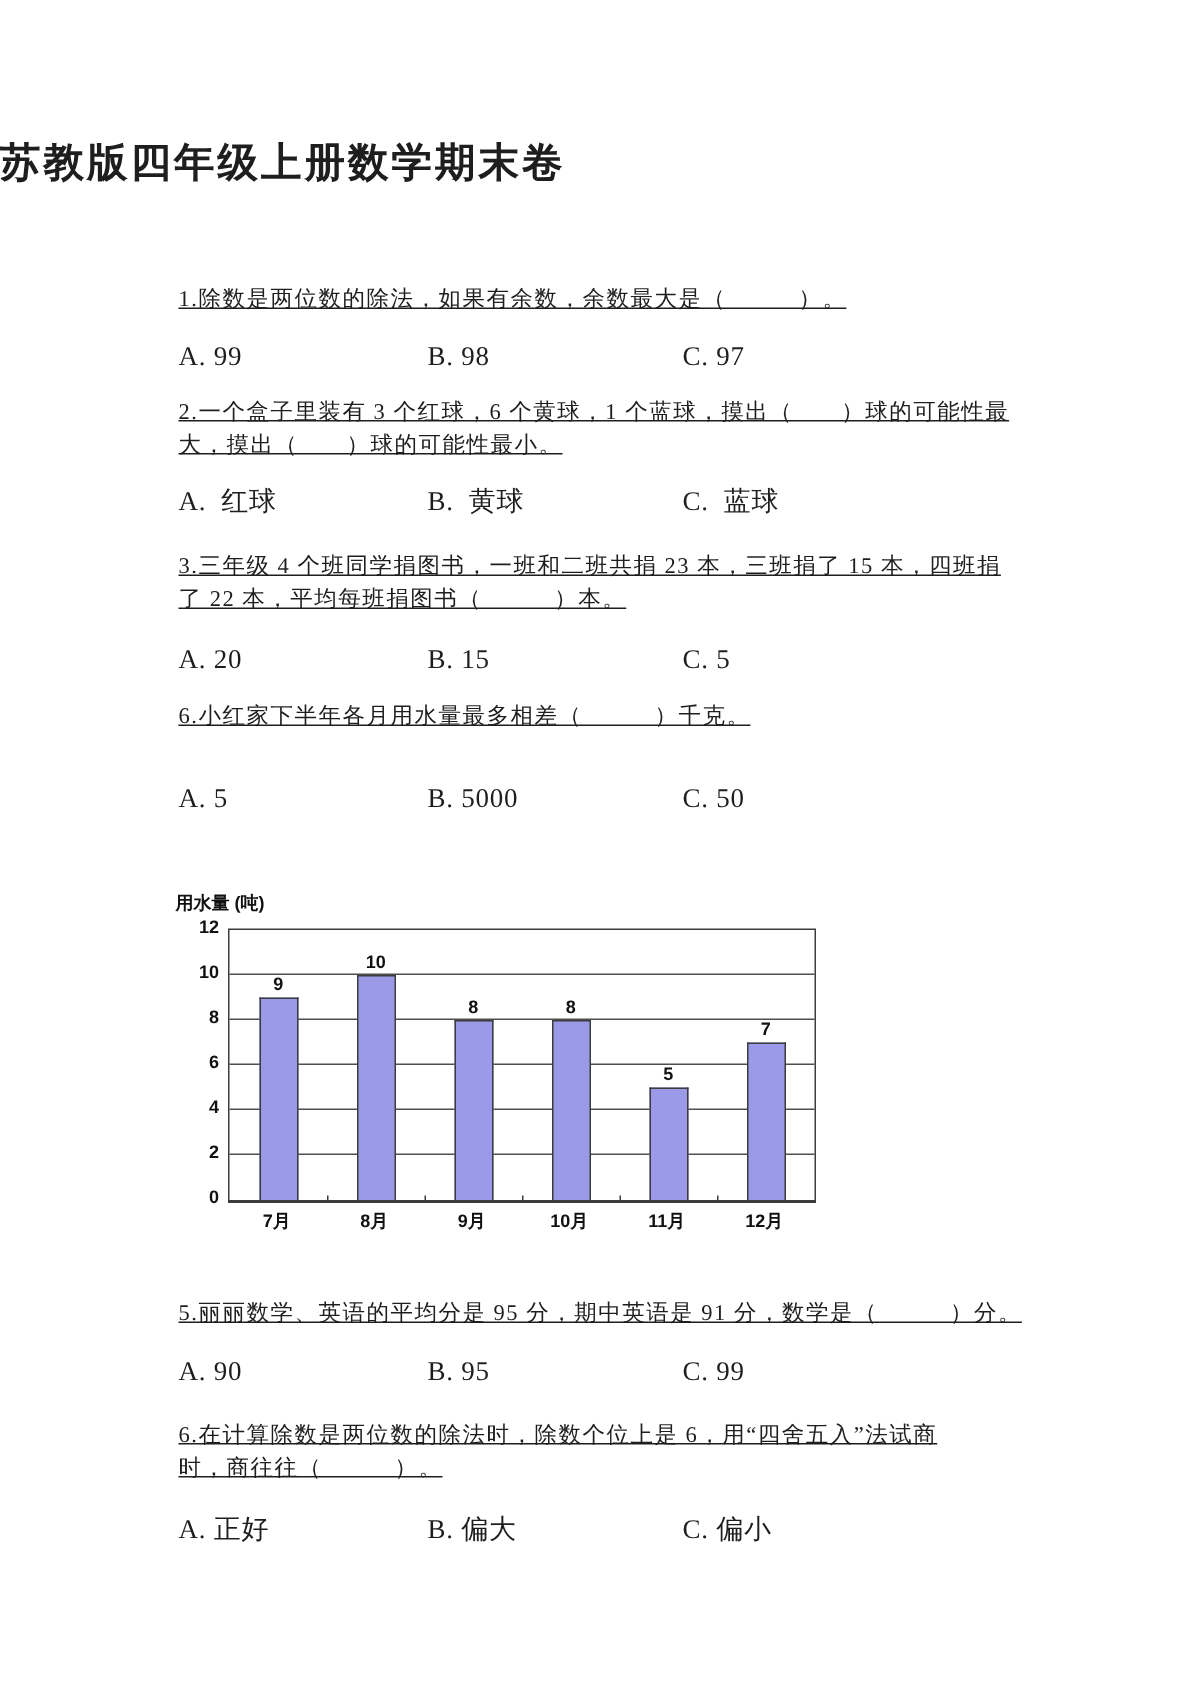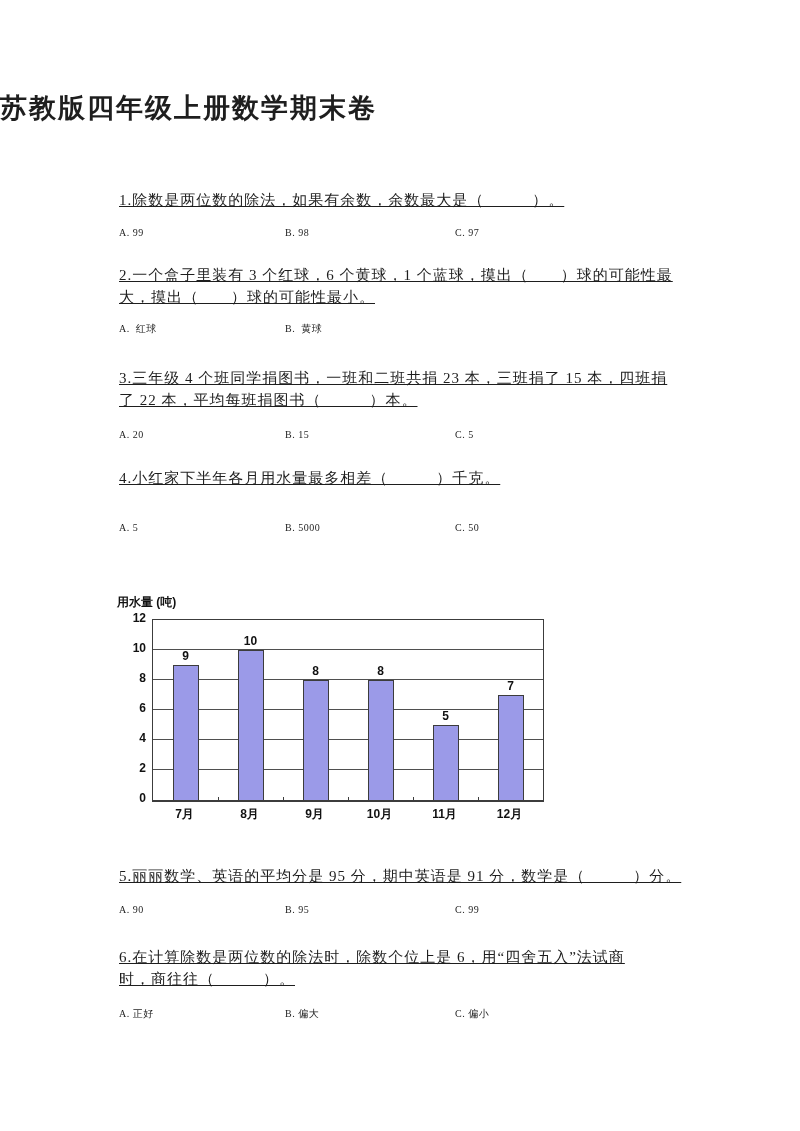--- a/index.html
+++ b/index.html
@@ -35,21 +35,21 @@
     line-height: 22px;
     letter-spacing: 1px;
     text-decoration: underline;
   }
   .q .line { white-space: pre; }
   .opts {
     position: absolute;
     left: 119px; width: 620px;
     display: grid;
     grid-template-columns: 166px 170px auto;
-    font-size: 10px;
+    font-size: 18px;
     letter-spacing: 0.5px;
   }
   .opt { white-space: pre; }
 
   
   .chart {
     position: absolute;
     left: 114px; top: 594px;
     width: 460px; height: 250px;
     font-family: "Liberation Sans", "DejaVu Sans", sans-serif;
@@ -110,34 +110,35 @@
     <span class="opt">C. 97</span>
   </div>
 
   <div class="q" style="top:264px">
     <div class="line">2.一个盒子里装有 3 个红球，6 个黄球，1 个蓝球，摸出（　　）球的可能性最</div>
     <div class="line">大，摸出（　　）球的可能性最小。</div>
   </div>
   <div class="opts" style="top:322px">
     <span class="opt">A.  红球</span>
     <span class="opt">B.  黄球</span>
+    <span class="opt">C.  蓝球</span>
   </div>
 
   <div class="q" style="top:367px">
     <div class="line">3.三年级 4 个班同学捐图书，一班和二班共捐 23 本，三班捐了 15 本，四班捐</div>
     <div class="line">了 22 本，平均每班捐图书（　　　）本。</div>
   </div>
   <div class="opts" style="top:429px">
     <span class="opt">A. 20</span>
     <span class="opt">B. 15</span>
     <span class="opt">C. 5</span>
   </div>
 
   <div class="q" style="top:467px">
-    <div class="line">4.小红家下半年各月用水量最多相差（　　　）千克。</div>
+    <div class="line">6.小红家下半年各月用水量最多相差（　　　）千克。</div>
   </div>
   <div class="opts" style="top:522px">
     <span class="opt">A. 5</span>
     <span class="opt">B. 5000</span>
     <span class="opt">C. 50</span>
   </div>
 
   <div class="chart">
     <div class="chart-ylabel">用水量 (吨)</div>
     <div class="yticks">

